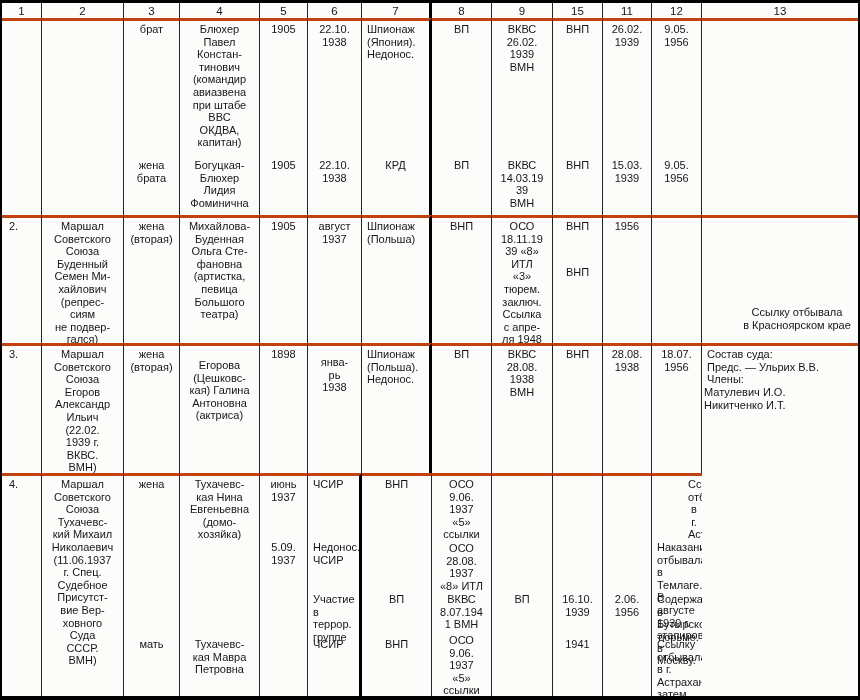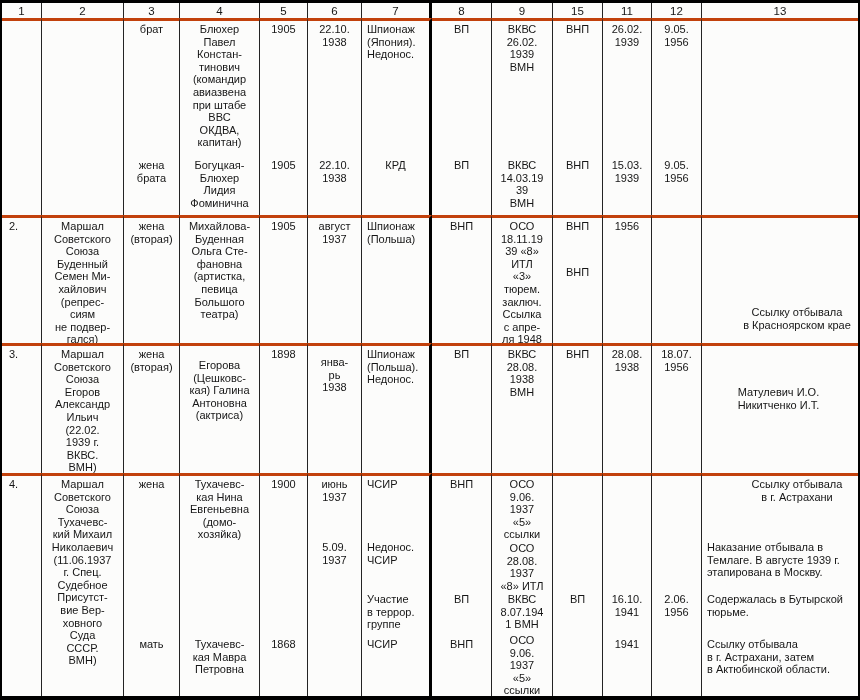--- a/index.html
+++ b/index.html
@@ -14,21 +14,21 @@
     grid-template-rows:15px 197px 128px 130px 1fr;
   }
   .c{position:relative;box-sizing:border-box;border-right:1px solid #242424;overflow:hidden;}
   .c.x{border-right:3px solid #000;}   
   .c.e{border-right:none;}             
   .c.t{border-top:3px solid #c2410c;}  
   .hd{display:flex;align-items:center;justify-content:center;font-size:11.5px;}
   .b{position:absolute;left:1px;right:1px;font-size:11px;line-height:12.6px;
      text-align:center;white-space:pre-line;}
   .b.lft{left:5px;right:2px;text-align:left;}
-  .b.rgt{left:2px;right:5px;text-align:center;}
+  .b.rgt{left:2px;right:5px;text-align:left;}
   .b.cr{left:36px;right:2px;}
   .b.num{left:7px;right:auto;text-align:left;}
 </style>
 </head>
 <body>
 
 <div class="page">
   <div class="tbl">
 
     <div class="c hd">1</div>
@@ -237,20 +237,23 @@
     </div>
     <div class="c t">
       <div class="b" style="top:2px">28.08.
 1938</div>
     </div>
     <div class="c t">
       <div class="b" style="top:2px">18.07.
 1956</div>
     </div>
     <div class="c t e">
+      <div class="b lft" style="top:2px">Состав суда:
+Предс. — Ульрих В.В.
+Члены:</div>
       <div class="b rgt" style="top:40px">Матулевич И.О.
 Никитченко И.Т.</div>
     </div>
 
     <div class="c t">
       <div class="b num" style="top:2px">4.</div>
     </div>
     <div class="c t">
       <div class="b" style="top:2px">Маршал
 Советского
@@ -274,24 +277,20 @@
     </div>
     <div class="c t">
       <div class="b" style="top:2px">Тухачевс-
 кая Нина
 Евгеньевна
 (домо-
 хозяйка)</div>
       <div class="b" style="top:162px">Тухачевс-
 кая Мавра
 Петровна</div>
-    </div>
-    <div class="c t">
-      <div class="b" style="top:2px">1900</div>
-      <div class="b" style="top:162px">1868</div>
     </div>
     <div class="c t">
       <div class="b" style="top:2px">июнь
 1937</div>
       <div class="b" style="top:65px">5.09.
 1937</div>
     </div>
     <div class="c t x">
       <div class="b lft" style="top:2px">ЧСИР</div>
       <div class="b lft" style="top:65px">Недонос.
@@ -323,21 +322,21 @@
 9.06.
 1937
 «5»
 ссылки</div>
     </div>
     <div class="c t">
       <div class="b" style="top:117px">ВП</div>
     </div>
     <div class="c t">
       <div class="b" style="top:117px">16.10.
-1941</div>
+1939</div>
       <div class="b" style="top:162px">1941</div>
     </div>
     <div class="c t">
       <div class="b" style="top:117px">2.06.
 1956</div>
     </div>
     <div class="c t e">
       <div class="b cr" style="top:2px">Ссылку отбывала
 в г. Астрахани</div>
       <div class="b lft" style="top:65px">Наказание отбывала в

